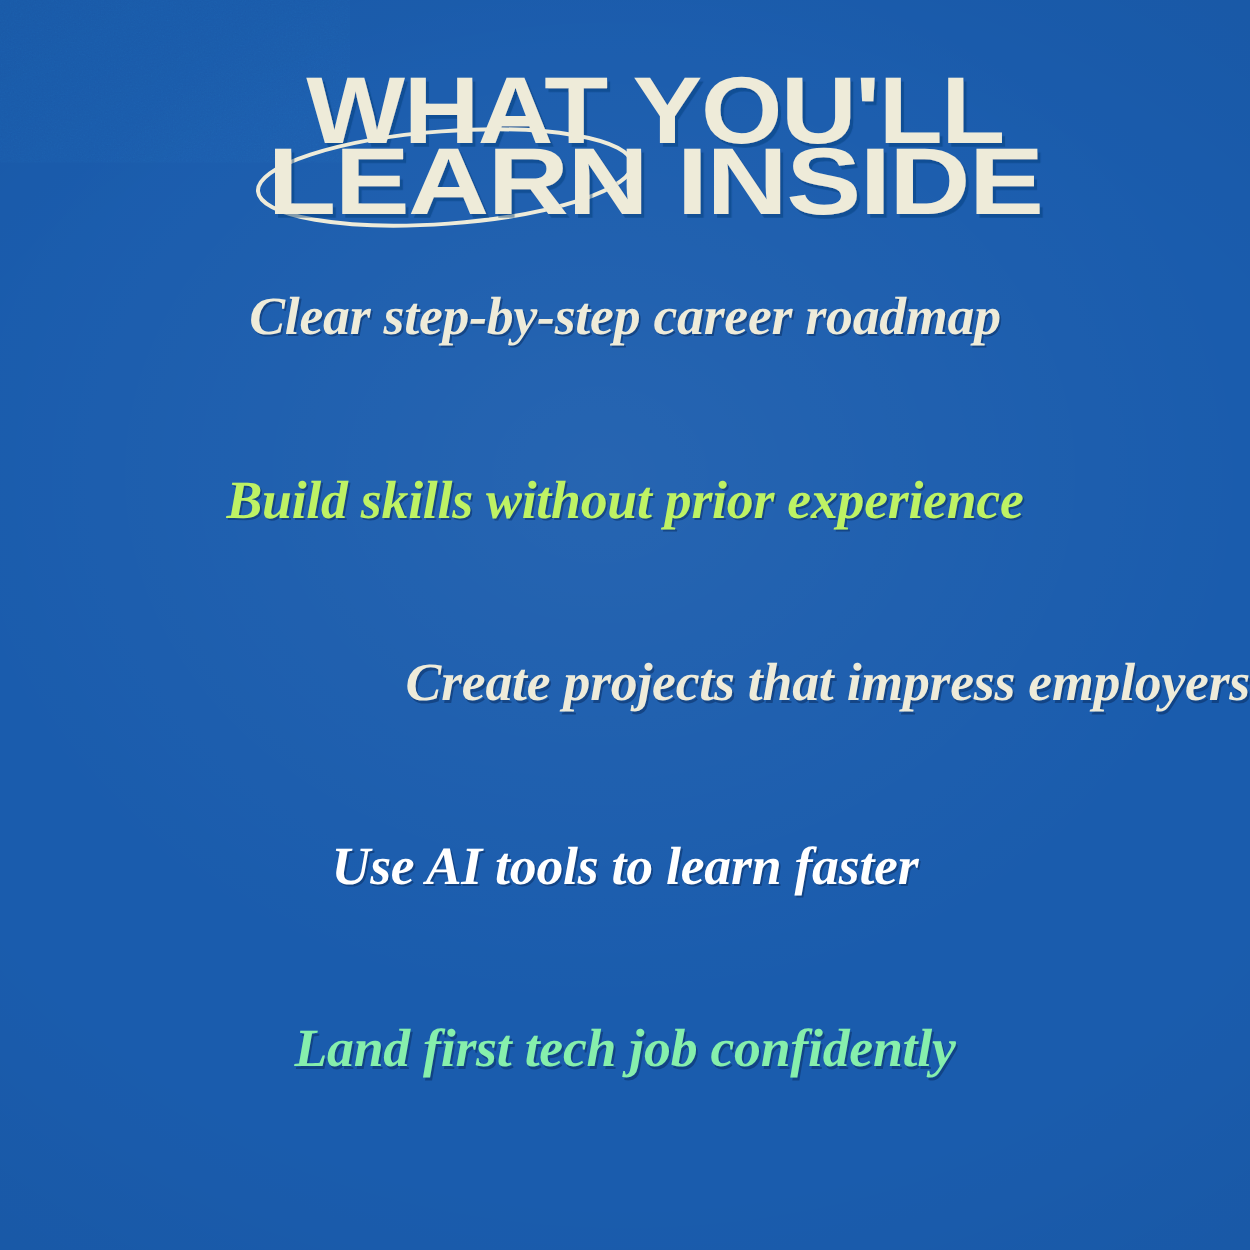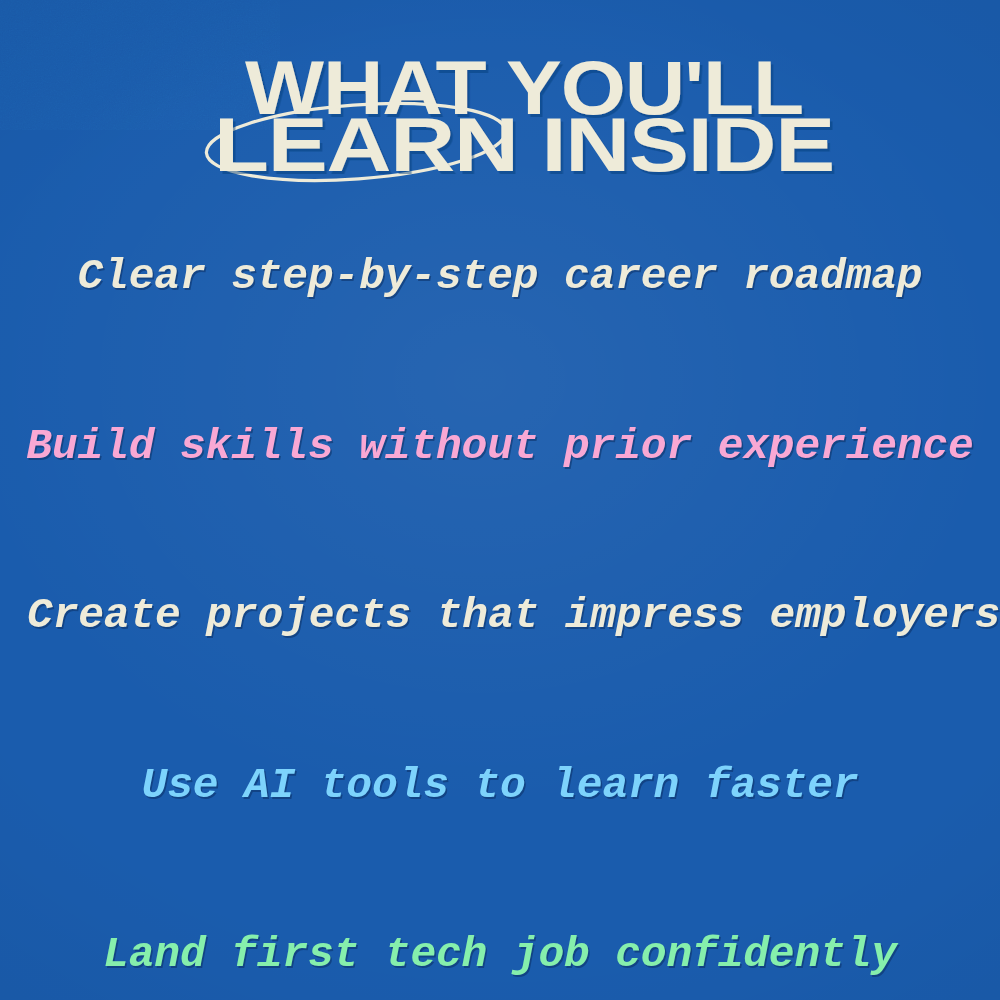--- a/index.html
+++ b/index.html
@@ -73,33 +73,32 @@
     position: absolute;
     left: 0;
     top: 232px;
     width: 1000px;
   }
 
   .line {
     width: 1000px;
     text-align: center;
     color: #eeebd9;
-    font-family: Liberation Mono, monospace;
+    font-family: Liberation Serif, serif;
     font-weight: 700;
     font-style: italic;
     font-size: 43px;
     line-height: 1;
     letter-spacing: -0.2px;
     white-space: nowrap;
     text-shadow: 1.5px 2px 0 rgba(11,48,101,0.55);
     height: 146.5px;
     display: flex;
     align-items: flex-start;
     justify-content: center;
-    margin-top: 23px;
   }
   .line span { display: inline-block; }
 </style>
 </head>
 <body>
 
 <div id="poster" style="background-color: rgb(26, 92, 173);">
 
   <div class="bg-wash"></div>
 
@@ -129,29 +128,29 @@
       <text class="hl-text" x="500" y="125" text-anchor="middle" font-size="76" filter="url(#hlShadow)" textLength="620" lengthAdjust="spacingAndGlyphs" style="fill: rgb(238, 235, 217);">LEARN INSIDE</text>
     </svg>
   </div>
 
   <div class="lines">
 
     <div class="line" style="color: rgb(238, 235, 217);">
       <span>Clear step-by-step career roadmap</span>
     </div>
 
-    <div class="line" style="color: #f9a8d4;">
+    <div class="line" style="color: #bef264;">
       <span>Build skills without prior experience</span>
     </div>
 
     <div class="line" style="color: rgb(238, 235, 217); justify-content: flex-end;">
       <span>Create projects that impress employers</span>
     </div>
 
-    <div class="line" style="color: #7dd3fc;">
+    <div class="line" style="color: #ffffff;">
       <span>Use AI tools to learn faster</span>
     </div>
 
     <div class="line" style="color: #86efac;">
       <span>Land first tech job confidently</span>
     </div>
 
   </div>
 
 </div>

